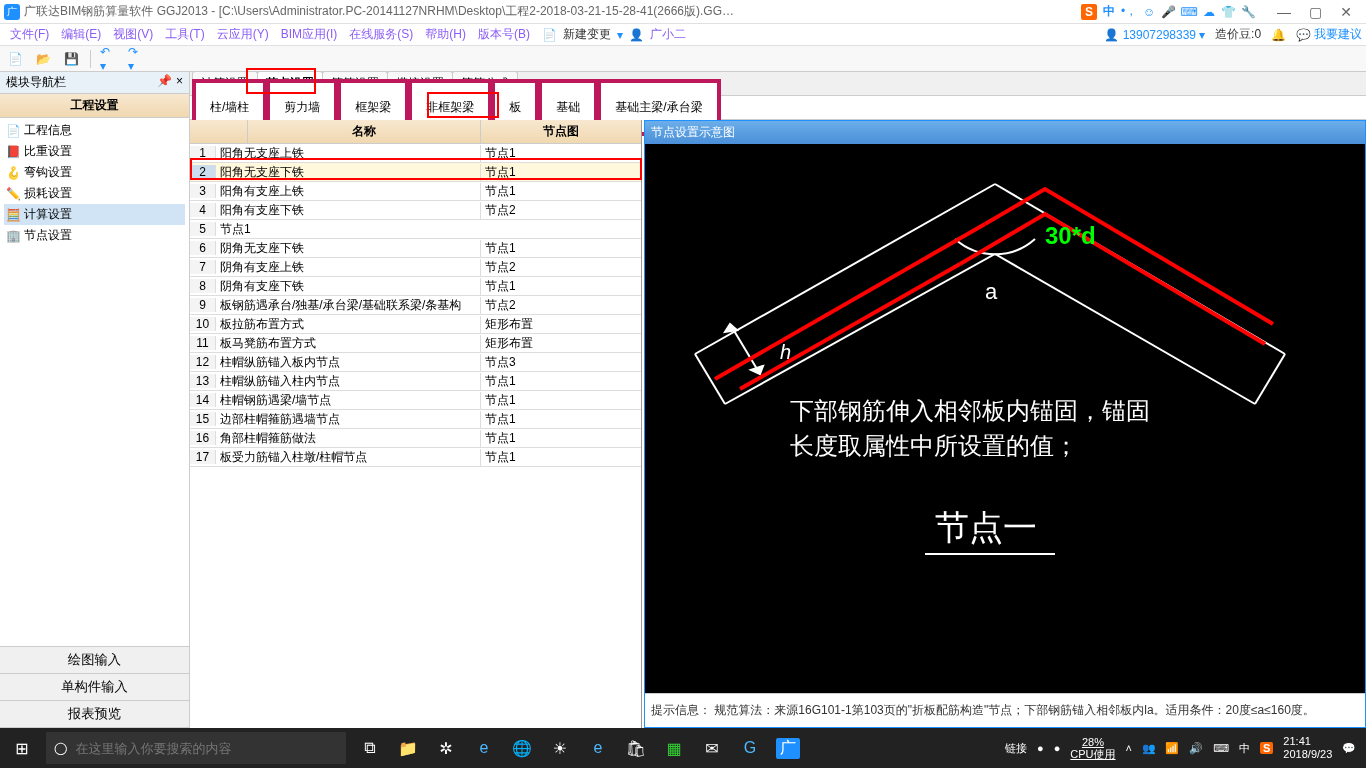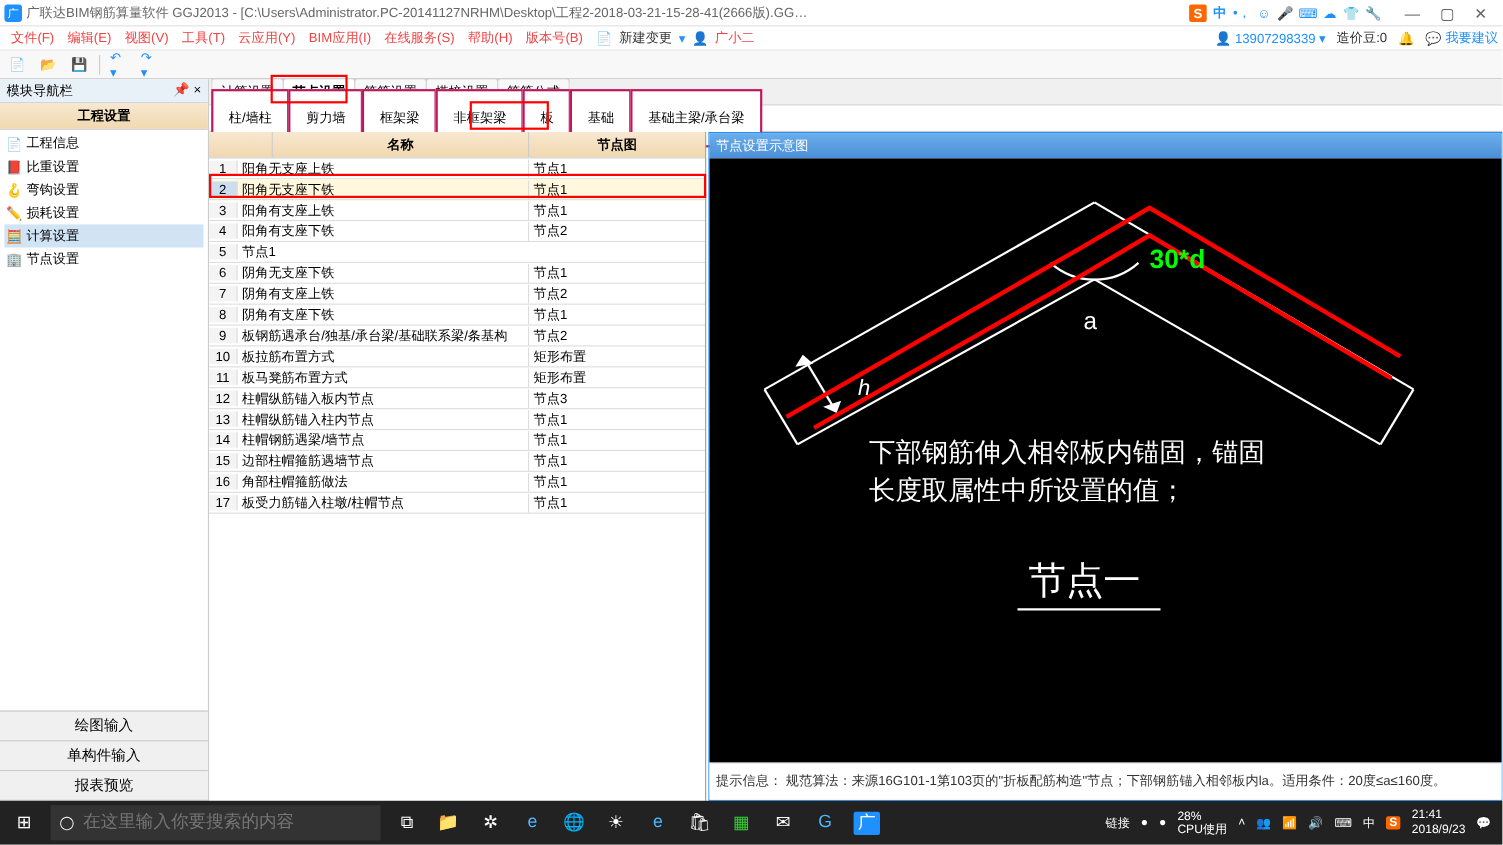--- a/index.html
+++ b/index.html
@@ -9,21 +9,21 @@
 .titlebar { height: 24px; background: #fff; display: flex; align-items: center; padding: 0 4px; border-bottom: 1px solid #e0e0e0; }
 .titlebar .app-icon { width: 16px; height: 16px; background: #1e90ff; border-radius: 3px; color: #fff; font-size: 10px; display: flex; align-items: center; justify-content: center; margin-right: 4px; }
 .titlebar .title-text { color: #666; font-size: 12px; }
 .titlebar .ime-icons { margin-left: auto; display: flex; gap: 4px; align-items: center; }
 .titlebar .ime-icons span { width: 16px; height: 16px; display: inline-flex; align-items: center; justify-content: center; font-size: 12px; }
 .titlebar .win-controls { display: flex; gap: 18px; margin-left: 20px; margin-right: 10px; }
 .titlebar .win-controls span { color: #666; font-size: 14px; }
 
 
 .menubar { height: 22px; display: flex; align-items: center; padding: 0 4px; border-bottom: 1px solid #e0e0e0; }
-.menubar .menu-item { padding: 2px 6px; color: #ef4444; cursor: default; }
+.menubar .menu-item { padding: 2px 6px; color: #8b5cf6; cursor: default; }
 .menubar .right-items { margin-left: auto; display: flex; align-items: center; gap: 10px; color: #1e90ff; }
 .menubar .right-items span { display: inline-flex; align-items: center; gap: 3px; }
 
 
 .toolbar { height: 26px; display: flex; align-items: center; padding: 0 6px; gap: 8px; border-bottom: 1px solid #ccc; background: #f8f8f8; }
 .toolbar .tb-btn { width: 20px; height: 20px; display: inline-flex; align-items: center; justify-content: center; border: 1px solid transparent; color: #1e90ff; }
 .toolbar .sep { width: 1px; height: 18px; background: #ccc; }
 
 
 .main { display: flex; height: calc(768px - 24px - 22px - 26px - 40px); }
@@ -42,21 +42,21 @@
 
 .content { flex: 1; display: flex; flex-direction: column; position: relative; }
 
 
 .tabs1 { display: flex; background: #f0f0f0; border-bottom: 1px solid #ccc; height: 24px; align-items: flex-end; padding-left: 2px; }
 .tabs1 .tab { padding: 3px 8px; border: 1px solid #ccc; border-bottom: none; margin-right: -1px; background: #f8f8f8; cursor: default; border-radius: 3px 3px 0 0; }
 .tabs1 .tab.active { background: #fff; font-weight: bold; }
 
 
 .tabs2 { display: flex; background: #fff; border-bottom: 1px solid #ccc; height: 24px; align-items: center; padding-left: 2px; }
-.tabs2 .tab { padding: 16px 14px; border: 2px solid #be185d; margin-right: -1px; background: #fff; cursor: default; }
+.tabs2 .tab { padding: 16px 14px; border: 4px solid #be185d; margin-right: -1px; background: #fff; cursor: default; }
 .tabs2 .tab.active { background: #fff; }
 
 
 .work-area { flex: 1; display: flex; }
 .table-wrap { width: 452px; display: flex; flex-direction: column; border-right: 1px solid #999; }
 .table-head { display: flex; background: linear-gradient(#f8e8d0, #f0d8b0); border-bottom: 1px solid #ccc; font-weight: bold; padding-left: 32px; }
 .table-head .col-num { width: 26px; text-align: center; border-right: 1px solid #ccc; padding: 3px 0; }
 .table-head .col-name { flex: 1; text-align: center; border-right: 1px solid #ccc; padding: 3px 0; }
 .table-head .col-node { width: 160px; text-align: center; padding: 3px 0; }
 .table-body { flex: 1; }
@@ -77,21 +77,21 @@
 .bottom-buttons { height: 42px; display: flex; align-items: center; gap: 14px; padding-left: 186px; border-top: 1px solid #ccc; }
 .bottom-buttons button { padding: 4px 16px; border: 1px solid #999; background: #f0f0f0; }
 
 
 .hlbox { position: absolute; border: 2px solid red; pointer-events: none; z-index: 100; }
 
 
 .taskbar { position: absolute; bottom: 0; left: 0; right: 0; height: 40px; background: #222; display: flex; align-items: center; color: #fff; }
 .taskbar .start { width: 44px; height: 40px; display: flex; align-items: center; justify-content: center; font-size: 16px; }
 .taskbar .search { flex: 0 0 300px; height: 32px; background: #333; display: flex; align-items: center; padding: 0 8px; margin: 0 2px; }
-.taskbar .search input { background: transparent; border: none; color: #ccc; font-size: 16px; width: 100%; outline: none; }
+.taskbar .search input { background: transparent; border: none; color: #ccc; font-size: 13px; width: 100%; outline: none; }
 .taskbar .tb-icons { display: flex; align-items: center; gap: 14px; padding: 0 10px; }
 .taskbar .tb-icons span { width: 24px; text-align: center; font-size: 16px; }
 .taskbar .tray { margin-left: auto; display: flex; align-items: center; gap: 10px; padding: 0 10px; font-size: 11px; }
 .taskbar .tray .clock { line-height: 1.2; }
 
 
 .diag-text { font-family: SimSun, serif; font-size: 24px; fill: #fff; }
 .diag-text-big { font-family: SimSun, serif; font-size: 34px; fill: #fff; }
 </style>
 </head>
@@ -363,21 +363,21 @@
     <span>🛍</span>
     <span style="color:#3c3;">▦</span>
     <span>✉</span>
     <span style="color:#4db8ff;">G</span>
     <span style="background:#1e90ff;color:#fff;border-radius:2px;padding:0 2px;">广</span>
   </div>
   <div class="tray">
     <span>链接</span>
     <span>●</span>
     <span>●</span>
-    <div style="text-align:left;line-height:1.1;">
+    <div style="text-align:center;line-height:1.1;text-decoration:underline;">
       <div>28%</div>
         <div>CPU使用</div>
     </div>
     <span>˄</span>
     <span>👥</span>
     <span>📶</span>
     <span>🔊</span>
     <span>⌨</span>
     <span>中</span>
     <span style="background:#ff6600;color:#fff;font-weight:bold;border-radius:2px;padding:0 3px;">S</span>

